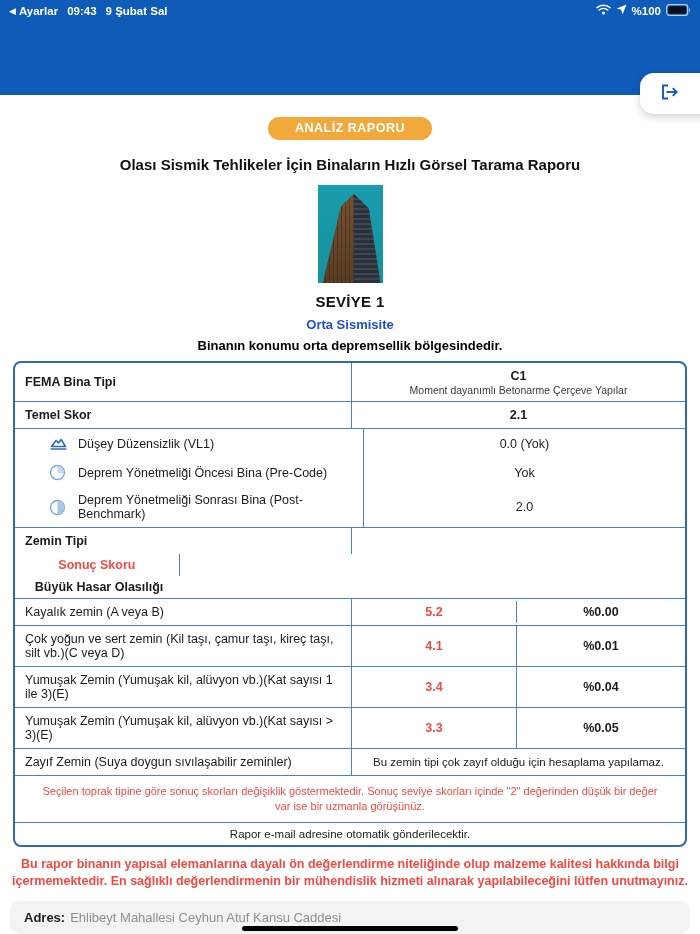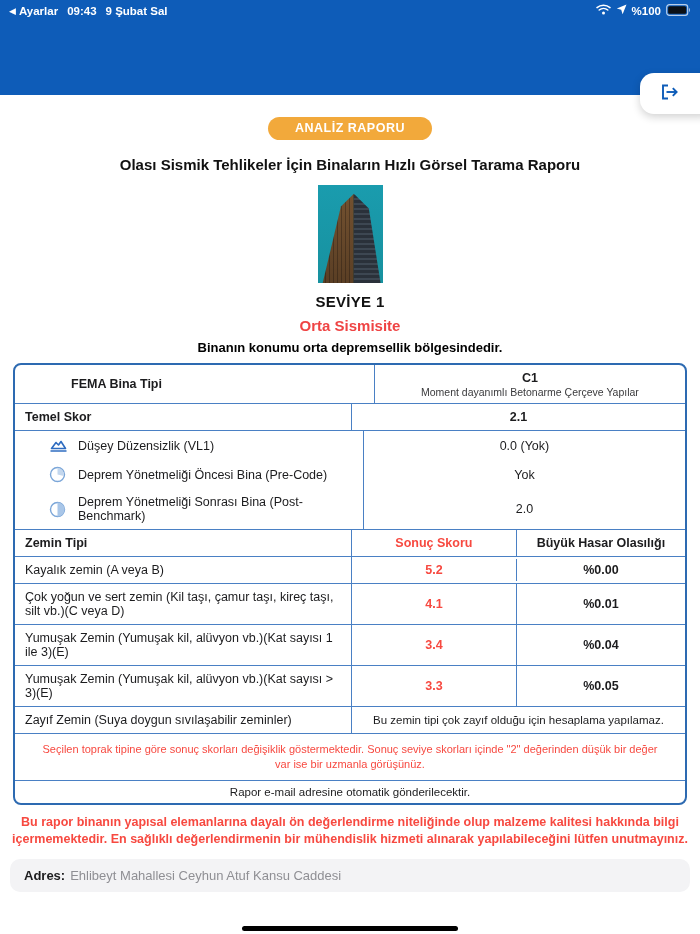--- a/index.html
+++ b/index.html
@@ -30,26 +30,26 @@
     background:linear-gradient(180deg,#1a9cae 0%,#17919f 100%); overflow:hidden; }
   .bld-left { position:absolute; inset:0;
     background:repeating-linear-gradient(90deg,#a78c6b 0 3px,#7c6750 3px 4px),
       linear-gradient(180deg,#b39775,#8a7257);
     background-blend-mode:multiply;
     clip-path:polygon(8% 100%, 36% 22%, 56% 9%, 56% 100%); }
   .bld-right { position:absolute; inset:0;
     background:repeating-linear-gradient(180deg,#2a313a 0 3px,#3d4752 3px 5px);
     clip-path:polygon(56% 100%, 56% 9%, 79% 24%, 97% 100%); }
   .level-name { margin-top:10px; text-align:center; font-size:15px; font-weight:700; color:#111; letter-spacing:.3px; }
-  .level-seismicity { margin-top:7px; text-align:center; font-size:15px; font-weight:700; color:#ef4444; }
+  .level-seismicity { margin-top:7px; text-align:center; font-size:13px; font-weight:700; color:#1d4ed8; }
   .level-desc { margin-top:6px; text-align:center; font-size:13px; font-weight:700; color:#000000; }
   
   .rpt { margin:8px 13px 0; border:2px solid #2d6ab1; border-radius:8px; overflow:hidden; font-size:12.5px; color:#1c1c1e; }
   .rrow { display:flex; border-top:1.5px solid #4a80c4; }
-  .rrow:first-child { border-top:none;padding-left:46px; }
+  .rrow:first-child { border-top:none; }
   .cl { width:50.3%; padding:6px 10px; display:flex; align-items:center; border-right:1.5px solid #4a80c4; }
   .cv { flex:1; display:flex; flex-direction:column; align-items:center; justify-content:center; text-align:center; padding:4px 6px; }
   .cv3a { width:24.6%; display:flex; align-items:center; justify-content:center; border-right:1.5px solid #4a80c4; padding:4px; }
   .cv3b { width:25.1%; display:flex; align-items:center; justify-content:center; padding:4px; }
   .bold { font-weight:700; }
   .red { color:#f74940; }
   .sub { font-size:10.5px; color:#3a3a3c; font-weight:400; margin-top:1px; }
   .mod-row { display:flex;padding-left:24px; }
   .mod-row .cl { padding:6px 10px; gap:9px; }
   .mod-icon { width:20px; height:17px; flex:0 0 auto; display:flex; align-items:center; }
@@ -176,21 +176,21 @@
                 <circle cx="8.5" cy="8.5" r="7" fill="none" stroke="#7ba6d8" stroke-width="1.4"></circle>
                 <path d="M8.5 1.5 A7 7 0 0 1 8.5 15.5 Z" fill="#a9c6e8"></path>
               </svg>
           </span>
           <span>Deprem Yönetmeliği Sonrası Bina (Post-Benchmark)</span>
         </div>
         <div class="cv">2.0</div>
       </div>
     </div>
 
-    <div class="rrow" style="min-height:27px;">
+    <div class="rrow" style="min-height:27px;flex-direction:column;">
       <div class="cl bold">Zemin Tipi</div>
       <div class="cv3a bold red">Sonuç Skoru</div>
       <div class="cv3b bold">Büyük Hasar Olasılığı</div>
     </div>
 
     <div class="rrow" style="min-height:27px;align-items:center;">
       <div class="cl">Kayalık zemin (A veya B)</div>
       <div class="cv3a bold red">5.2</div>
       <div class="cv3b bold">%0.00</div>
     </div>

